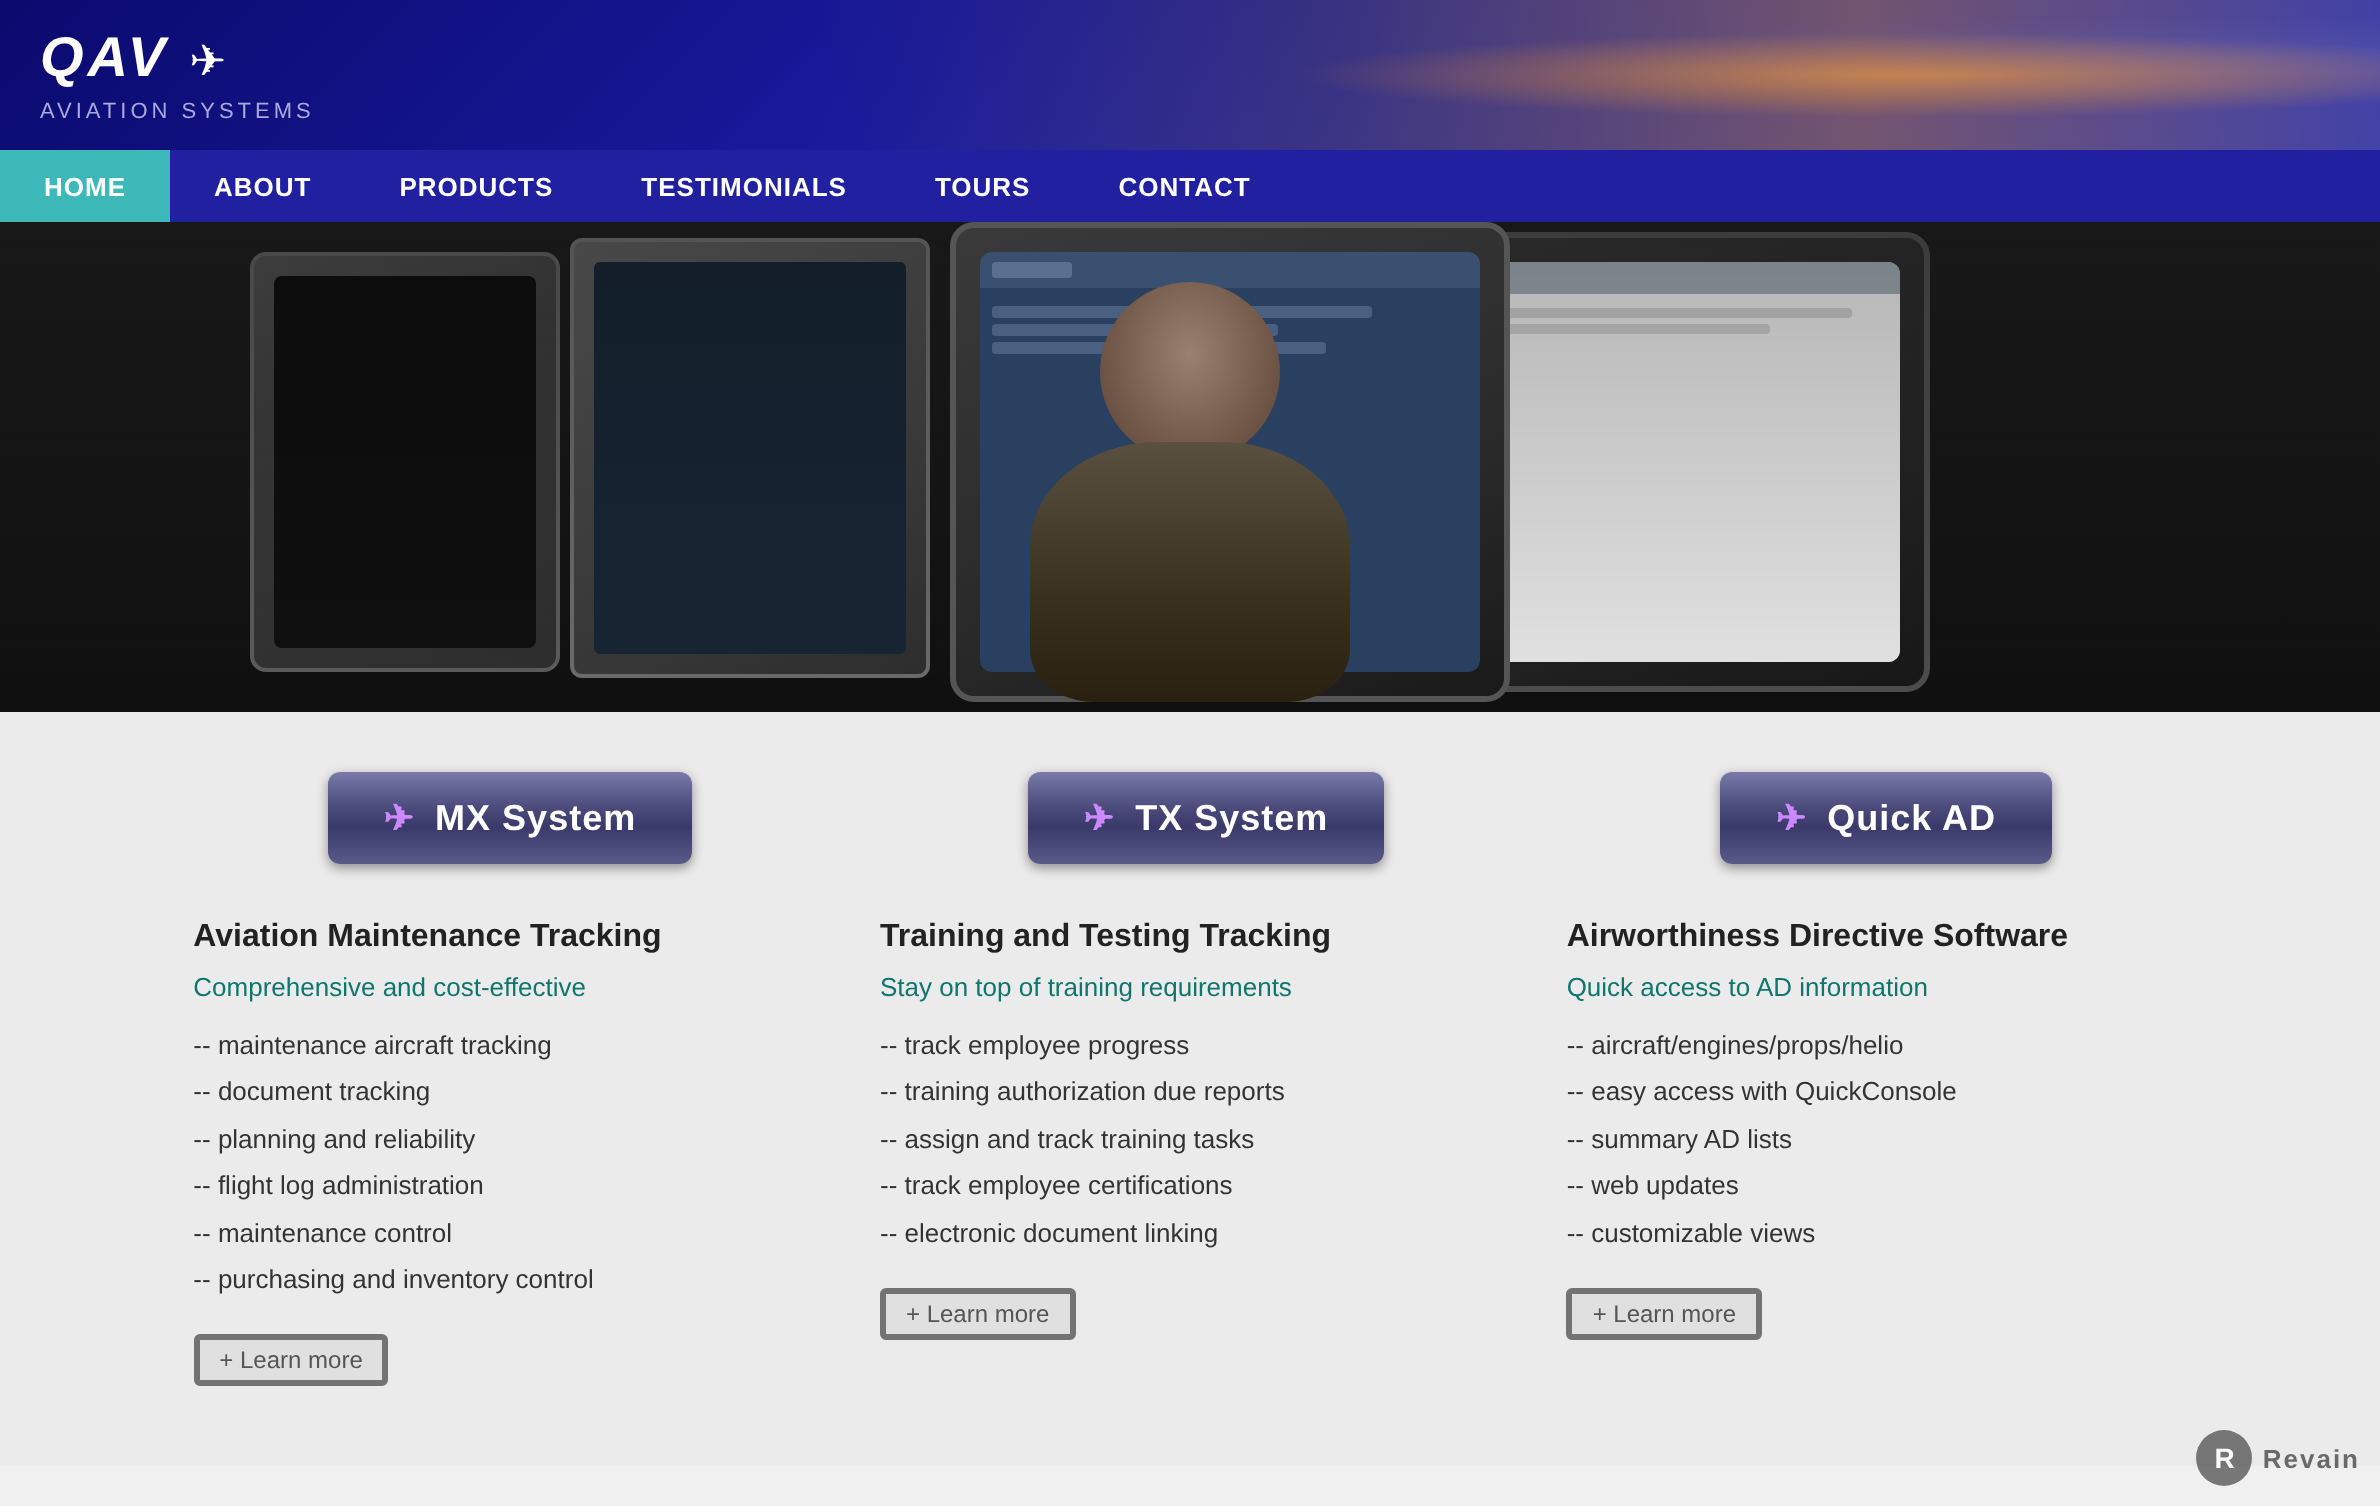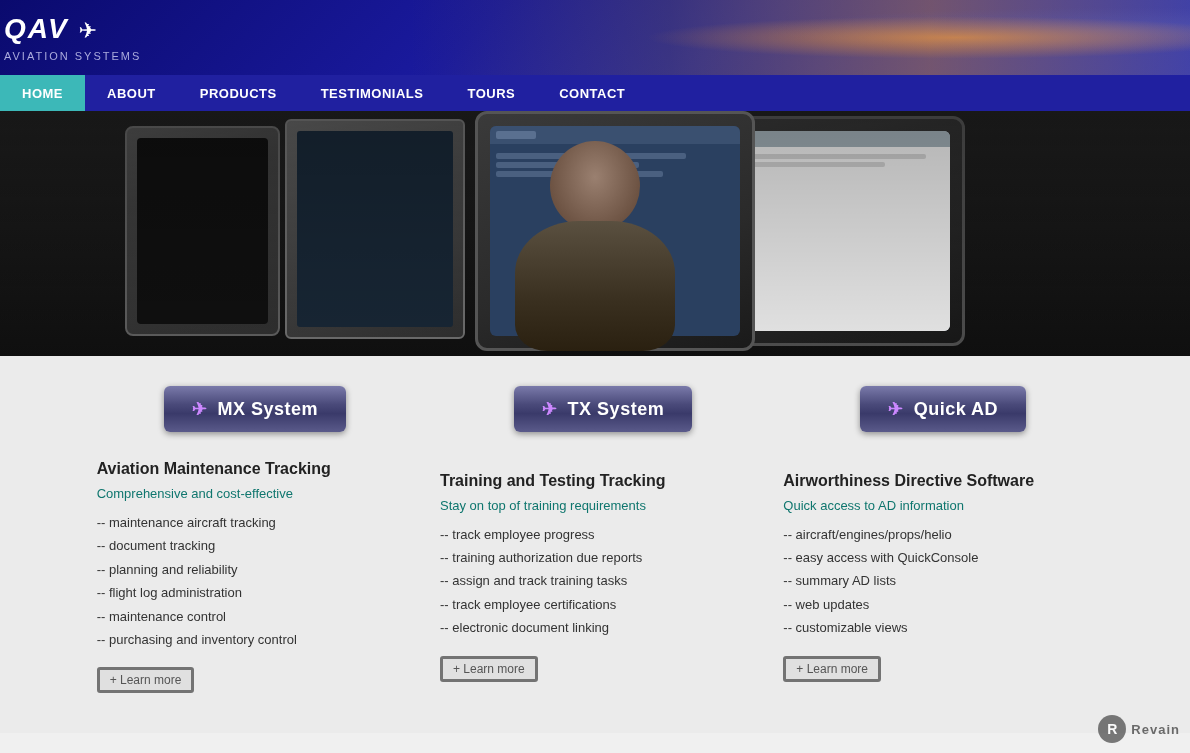--- a/index.html
+++ b/index.html
@@ -4,21 +4,21 @@
   <style>
     * { margin: 0; padding: 0; box-sizing: border-box; }
     body { font-family: Arial, sans-serif; background: #f0f0f0; width: 1190px; }
 
     
     .header {
       background: linear-gradient(135deg, #0a0a6e 0%, #1a1a9e 40%, #2a2ab0 60%, #3a3ac0 100%);
       height: 75px;
       display: flex;
       align-items: center;
-      padding: 0 4px;
+      padding: 0 20px;
       position: relative;
       overflow: hidden;
     }
     .header-bg {
       position: absolute;
       right: 0; top: 0;
       width: 780px; height: 75px;
       background: linear-gradient(to right, transparent, rgba(100,80,30,0.3), rgba(180,120,40,0.5), rgba(80,80,130,0.4));
       display: flex;
       align-items: stretch;
@@ -156,21 +156,20 @@
     }
     .btn-icon {
       font-size: 18px;
       color: #cc88ff;
     }
 
     .features-row {
       display: flex;
       gap: 0;
       justify-content: space-around;
-      align-items: center;
     }
     .feature-col {
       width: 310px;
     }
     .feature-title {
       font-size: 16px;
       font-weight: bold;
       color: #222;
       margin-bottom: 8px;
     }

